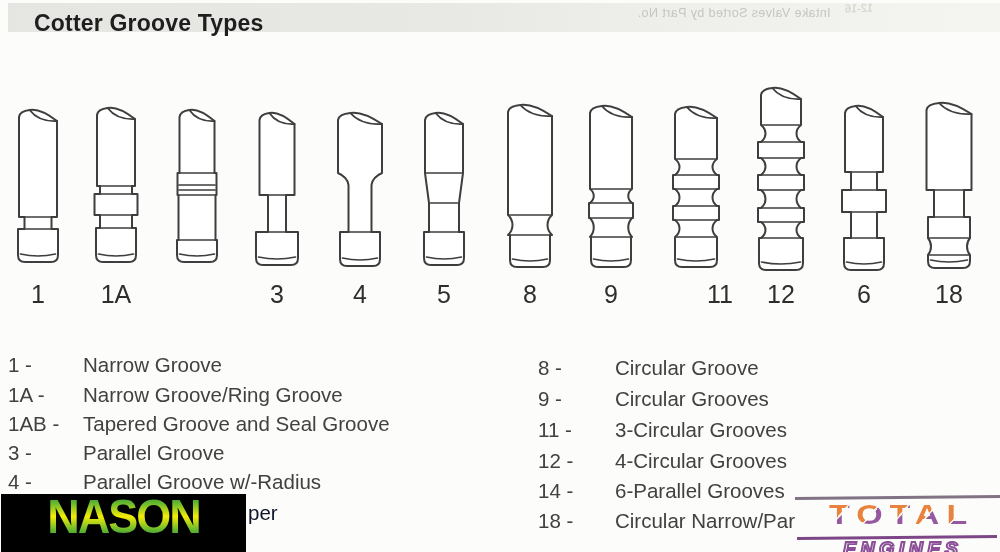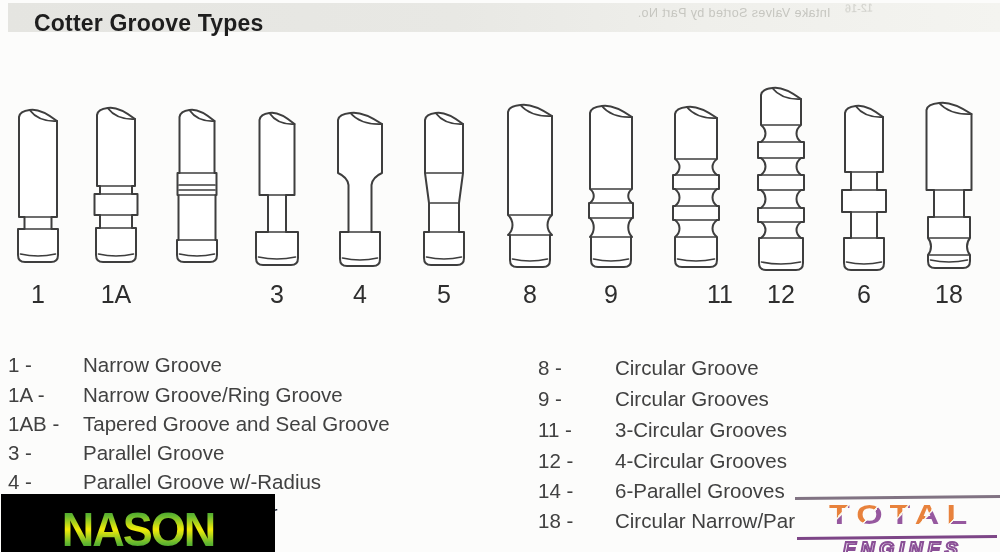--- a/index.html
+++ b/index.html
@@ -33,22 +33,22 @@
     font-size:25px; font-weight:500; color:#2e2e2e;
   }
   
   .lg-row{position:absolute; left:0; width:1000px; height:26px; font-size:20.5px; color:#414141;}
   .lg-row span{position:absolute; white-space:nowrap;}
   .col-l .num{left:8px;} .col-l .desc{left:83px;}
   .col-r .num{left:538px;} .col-r .desc{left:615px;}
   .lg-partial{position:absolute; left:248px; top:501px; font-size:20.5px; color:#0f172a;}
   
   .nason{
-    position:absolute; left:1px; top:494px; width:274px; height:58px; background:#000;
-    display:flex; align-items:flex-end; justify-content:center; z-index:6;
+    position:absolute; left:1px; top:494px; width:245px; height:58px; background:#000;
+    display:flex; align-items:flex-start; justify-content:center; z-index:6;
   }
   .nason-txt{
     font-weight:bold; font-size:45px; letter-spacing:-2px; line-height:1; padding:0 4px;
     transform:scaleY(1.05);
     background:linear-gradient(180deg,#1f8c2c 0%,#67b92f 22%,#f4ec06 50%,#67b92f 78%,#1f8c2c 100%);
     -webkit-background-clip:text; background-clip:text; color:transparent;
   }
   
   .total{position:absolute; left:793px; top:492px; width:207px; height:60px; z-index:6;}
   .total-topline{position:absolute; left:2px; top:4px; width:205px; height:2.5px;

